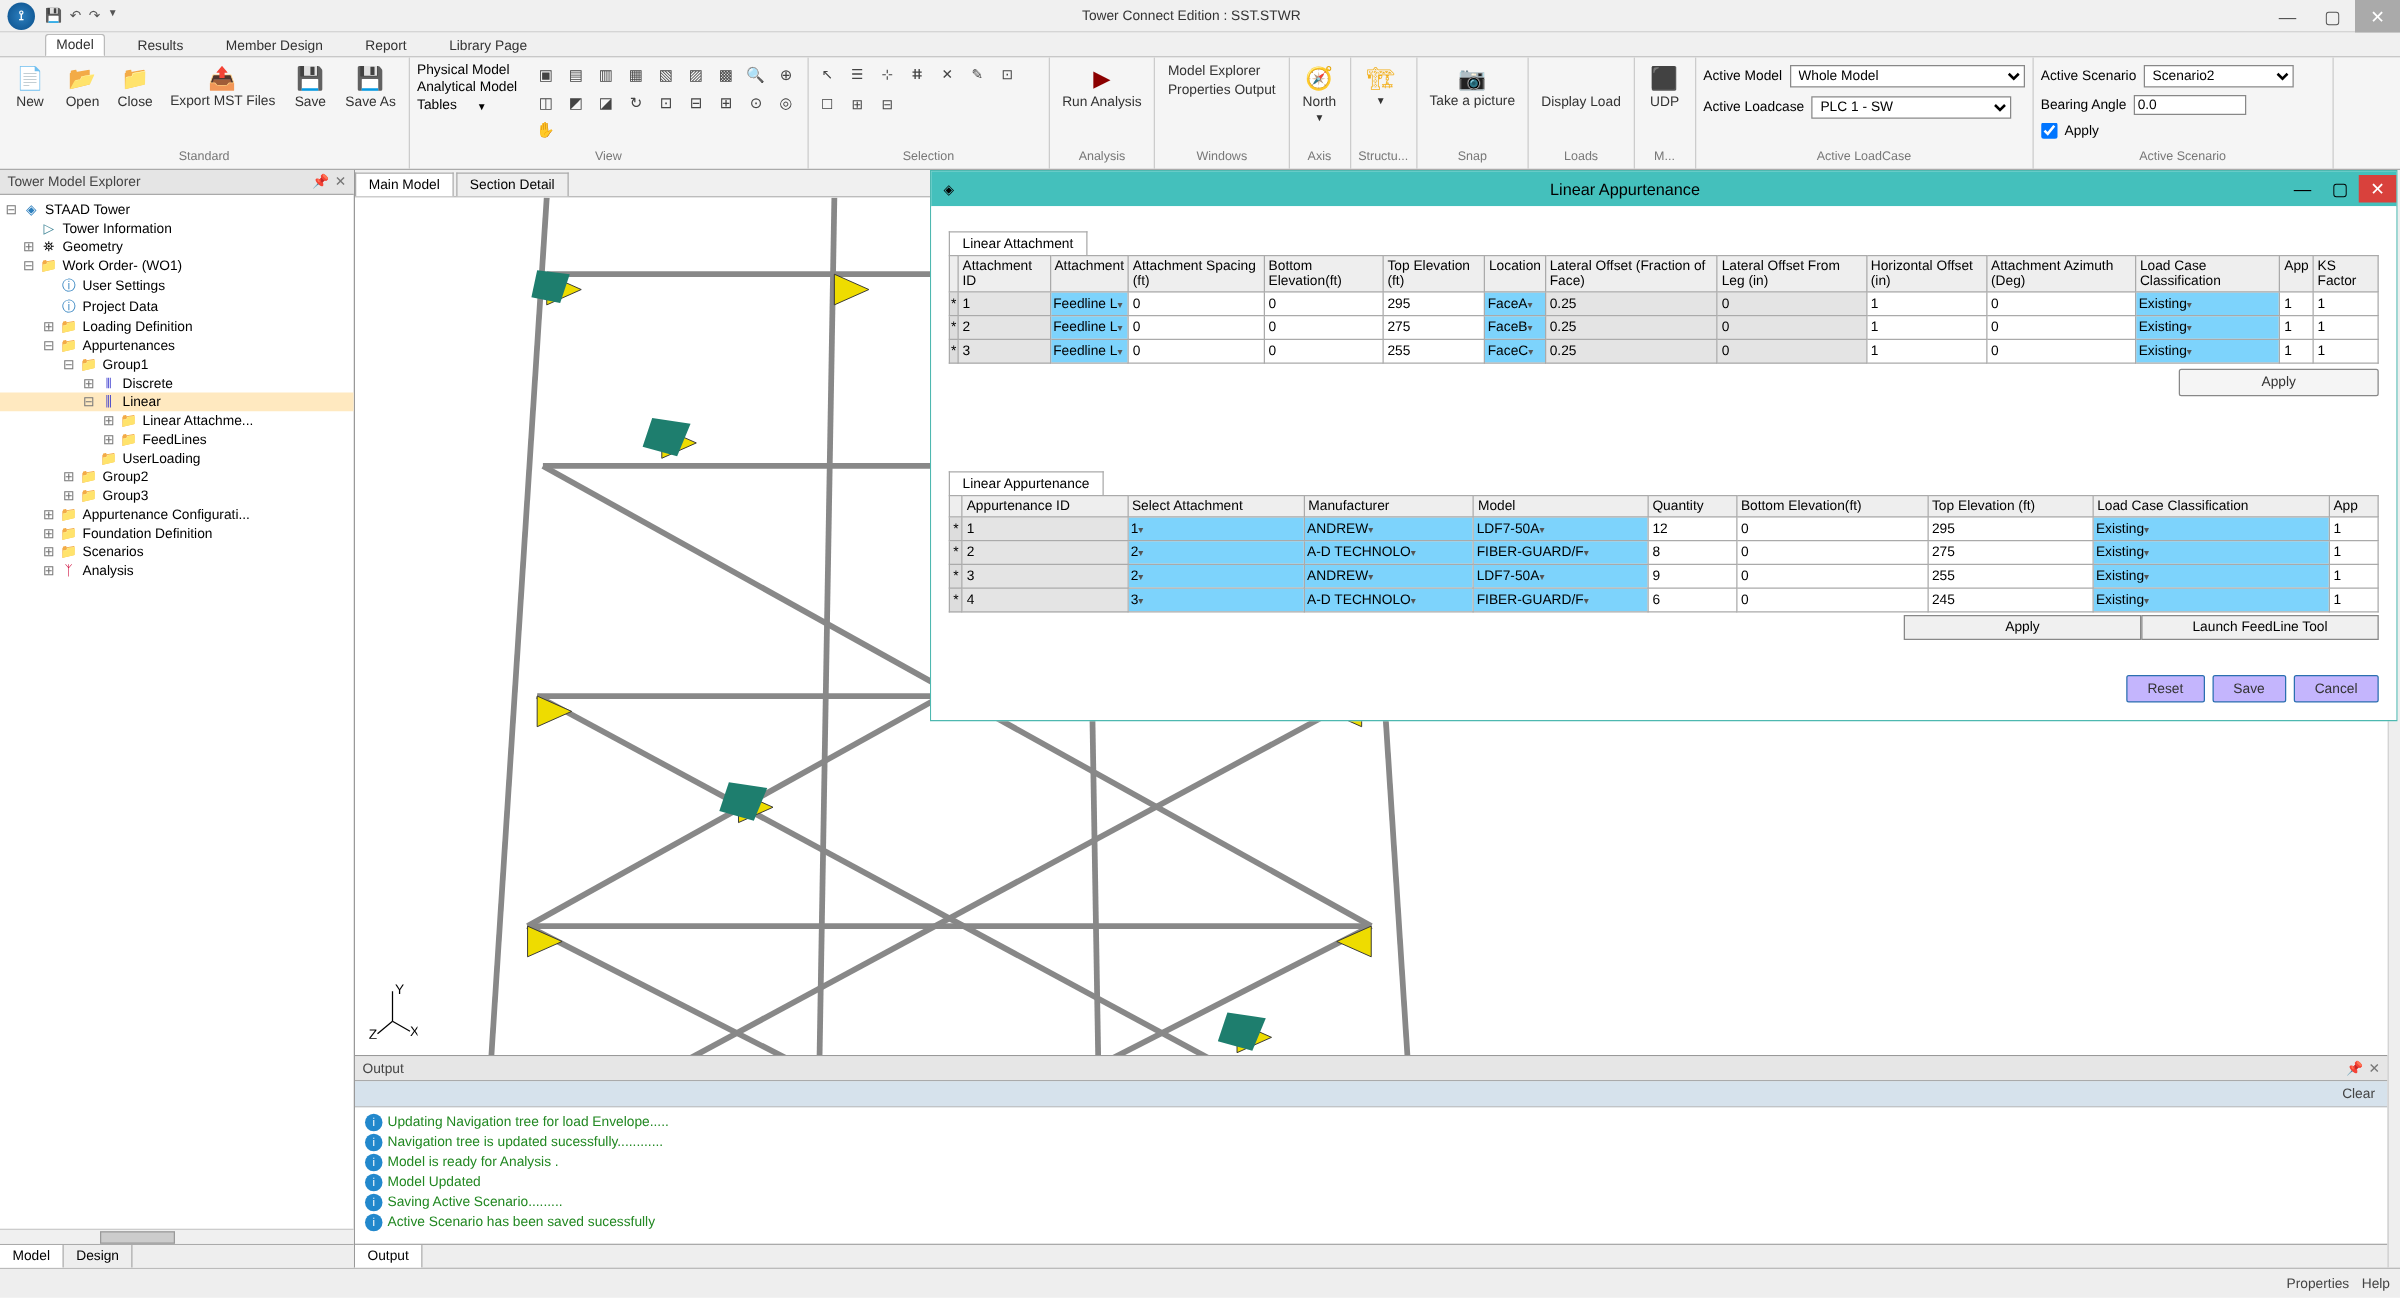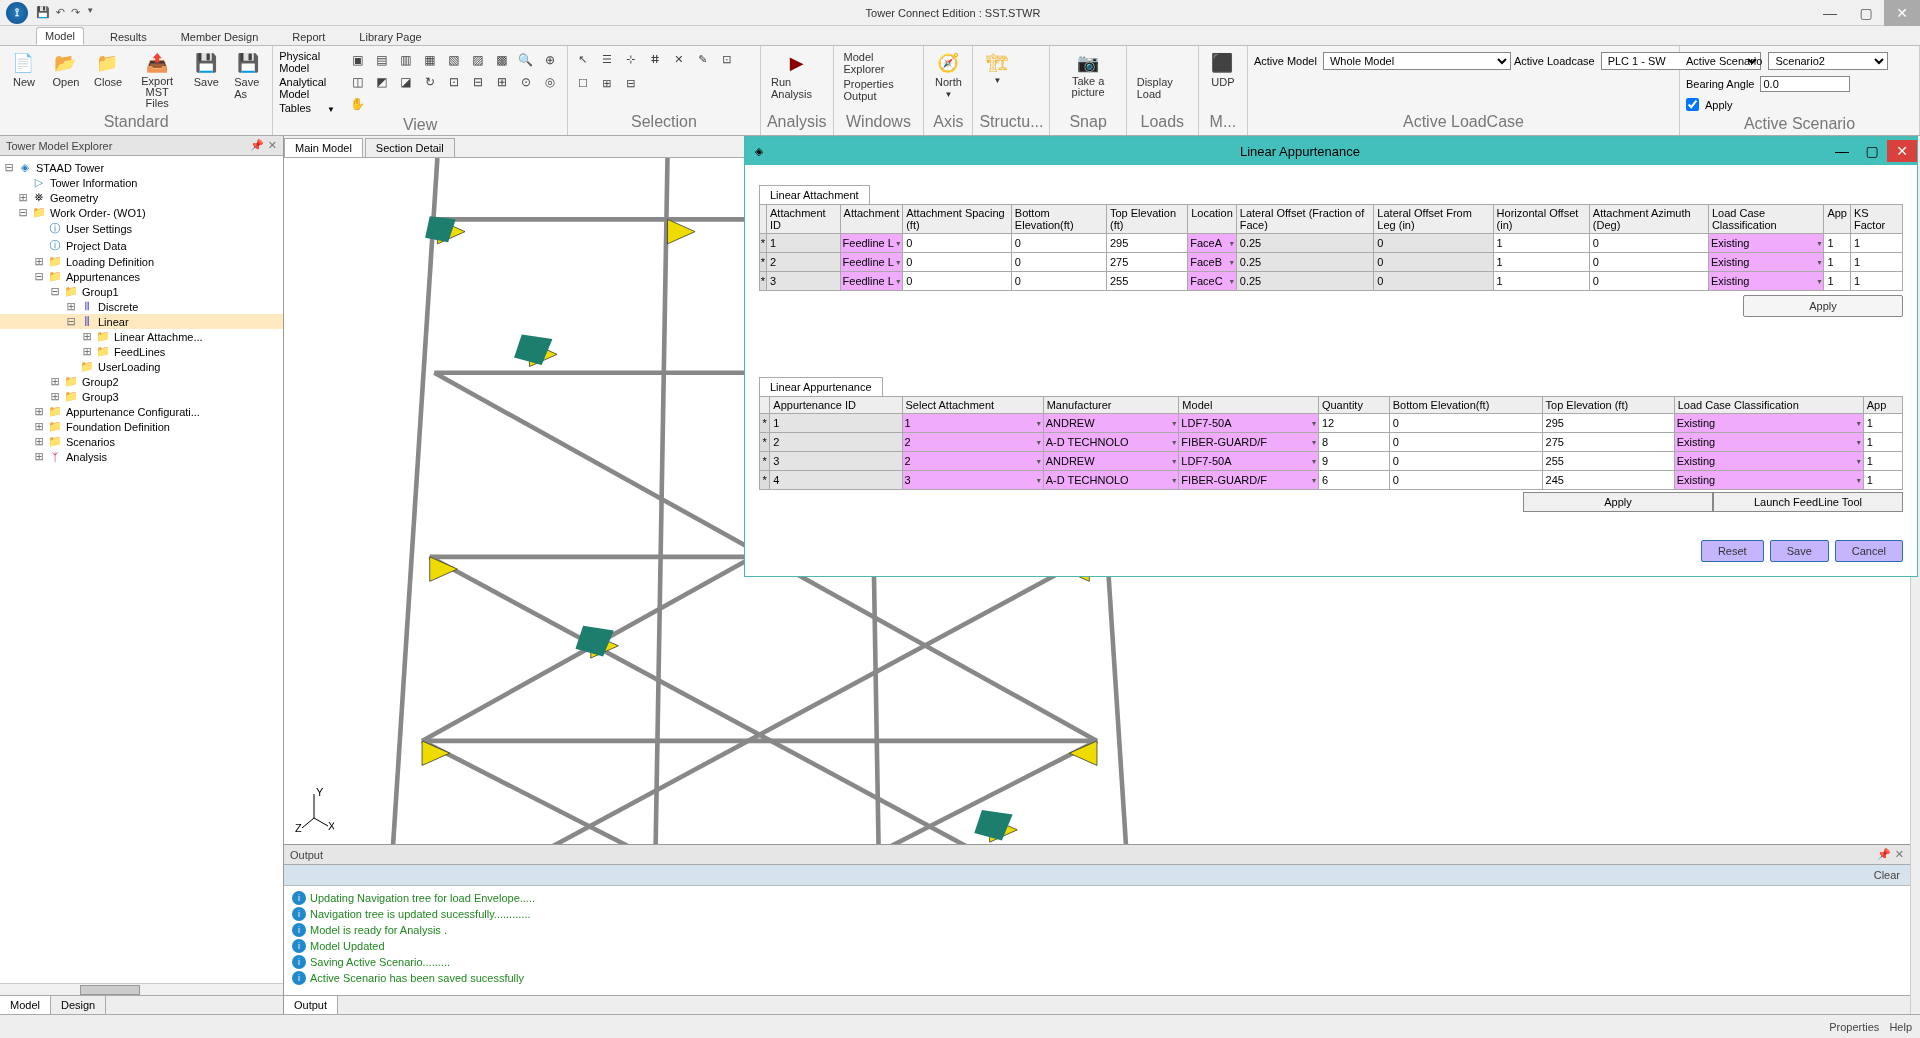--- a/index.html
+++ b/index.html
@@ -14,21 +14,21 @@
 .titlebar .wb.close{background:#aaa;color:#fff;}
 .app-icon{width:22px;height:22px;background:radial-gradient(circle,#2b7ebd 0%,#0a4e8a 100%);border-radius:50%;display:inline-flex;align-items:center;justify-content:center;color:#fff;font-weight:bold;}
 
 .ribbon-tabs{height:20px;padding-left:36px;background:#f0f0f0;border-bottom:1px solid #bbb;display:flex;gap:18px;align-items:end;}
 .ribbon-tabs .tab{padding:2px 8px;color:#333;cursor:pointer;}
 .ribbon-tabs .tab.active{background:#fff;border:1px solid #bbb;border-bottom:1px solid #fff;border-radius:3px 3px 0 0;}
 
 .ribbon{height:90px;background:#f5f5f5;border-bottom:1px solid #aaa;display:flex;}
 .ribbon .group{border-right:1px solid #ccc;padding:4px 6px;display:flex;flex-direction:column;justify-content:space-between;}
 .ribbon .group .grpbody{display:flex;align-items:flex-start;gap:6px;}
-.ribbon .group .grpname{text-align:center;color:#777;font-size:16px;margin-top:2px;}
+.ribbon .group .grpname{text-align:center;color:#777;font-size:10px;margin-top:2px;}
 .rbtn{display:flex;flex-direction:column;align-items:center;gap:2px;padding:2px 4px;font-size:11px;color:#333;cursor:pointer;}
 .rbtn .ic{width:28px;height:22px;display:flex;align-items:center;justify-content:center;font-size:18px;}
 .ic-folder{color:#e6a43c;}
 .ic-file{color:#aaa;}
 .mini-tools{display:grid;grid-template-columns:repeat(9,22px);grid-auto-rows:20px;gap:2px;}
 .mini-tools .t{display:flex;align-items:center;justify-content:center;font-size:12px;color:#444;border:1px solid transparent;}
 .sel-tools{display:flex;gap:6px;flex-wrap:wrap;width:180px;}
 .sel-tools .t{width:18px;height:18px;display:flex;align-items:center;justify-content:center;color:#444;}
 .vert-stack{display:flex;flex-direction:column;gap:1px;font-size:11px;}
 .vert-stack div{padding:1px 4px;color:#333;}
@@ -71,21 +71,21 @@
 .dialog .dtitle .dname{flex:1;text-align:center;color:#000;font-size:13px;}
 .dialog .dtitle .dwb{display:flex;}
 .dialog .dtitle .dwb div{width:30px;height:22px;display:flex;align-items:center;justify-content:center;font-size:14px;}
 .dialog .dtitle .dwb .dclose{background:#d9413c;color:#fff;}
 .dialog .dbody{padding:10px 14px 14px 14px;background:#fff;}
 .secttab{display:inline-block;padding:3px 10px;border:1px solid #aaa;border-bottom:none;background:#fff;font-size:11px;margin-top:10px;}
 .gtbl{border:1px solid #888;border-collapse:collapse;width:100%;font-size:10px;}
 .gtbl th{background:#eee;border:1px solid #aaa;padding:2px 3px;font-weight:normal;text-align:left;vertical-align:top;}
 .gtbl td{border:1px solid #aaa;padding:0;height:18px;}
 .gtbl td .cell{padding:0 3px;display:flex;align-items:center;height:18px;}
-.gtbl td .sel{display:flex;justify-content:space-between;align-items:center;background:#f0abfc;padding:0 2px;height:18px;}
+.gtbl td .sel{display:flex;align-items:center;background:#7dd3fc;padding:0 2px;height:18px;}
 .gtbl td .sel .dd{color:#555;font-size:8px;}
 .gtbl td.rowh{background:#ddd;text-align:center;}
 .gtbl td.ro{background:#e4e4e4;}
 .dlgbtn{padding:4px 16px;border:1px solid #2b6fb0;background:#c4b5fd;border-radius:2px;color:#333;cursor:pointer;font-size:11px;}
 .dlgbtn.plain{border:1px solid #888;background:#f5f5f5;}
 .btnrow{display:flex;justify-content:flex-end;gap:6px;margin-top:4px;}
 .widebtn{flex:1;padding:3px;border:1px solid #888;background:#f0f0f0;text-align:center;font-size:11px;}
 
 .vp-svg{position:absolute;inset:0;}
 .axis{position:absolute;left:10px;bottom:10px;font-size:10px;color:#444;}
@@ -280,21 +280,21 @@
       <div class="grpbody">
     <div class="rbtn">
           <div class="ic" style="color:#c04020;">⬛</div>
           <span>UDP</span>
         </div>
   </div>
       <div class="grpname">M...</div>
     </div>
 
   <div class="group" style="min-width:260px;">
-      <div class="grpbody" style="gap:3px;width:100%;">
+      <div class="grpbody" style="flex-direction:column;gap:3px;width:100%;">
     <div class="fieldrow">
           <label>Active Model</label>
       <select style="width:188px;"><option>Whole Model</option></select>
         </div>
     <div class="fieldrow">
           <label>Active Loadcase</label>
       <select style="width:160px;"><option>PLC 1 - SW</option></select>
         </div>
   </div>
       <div class="grpname">Active LoadCase</div>

